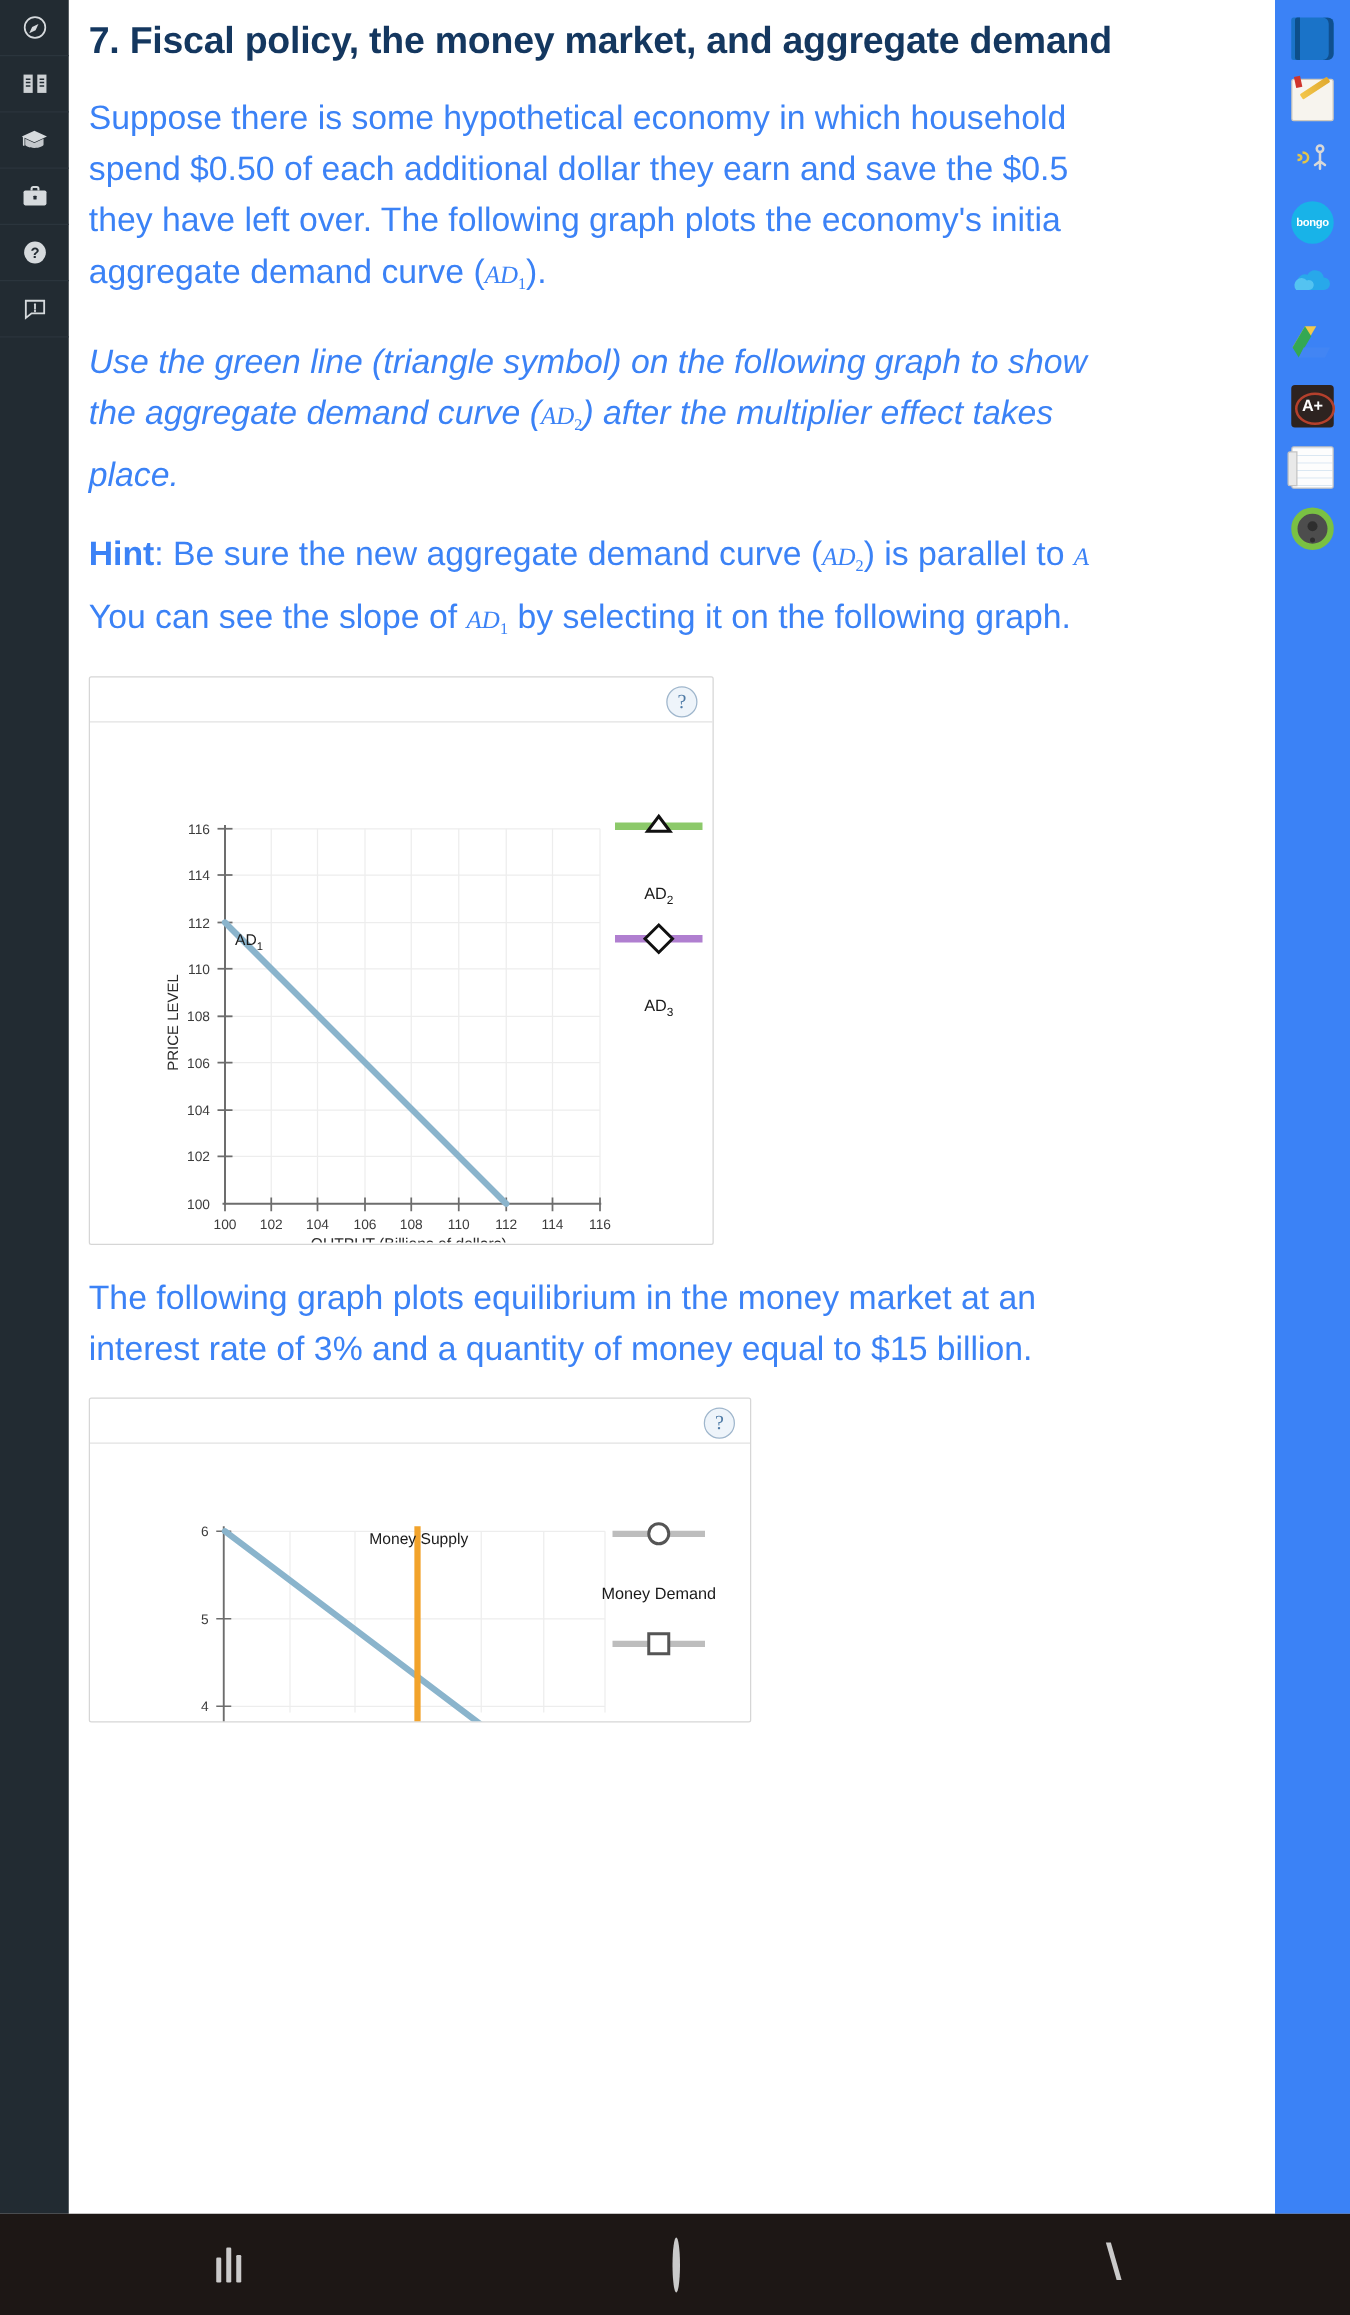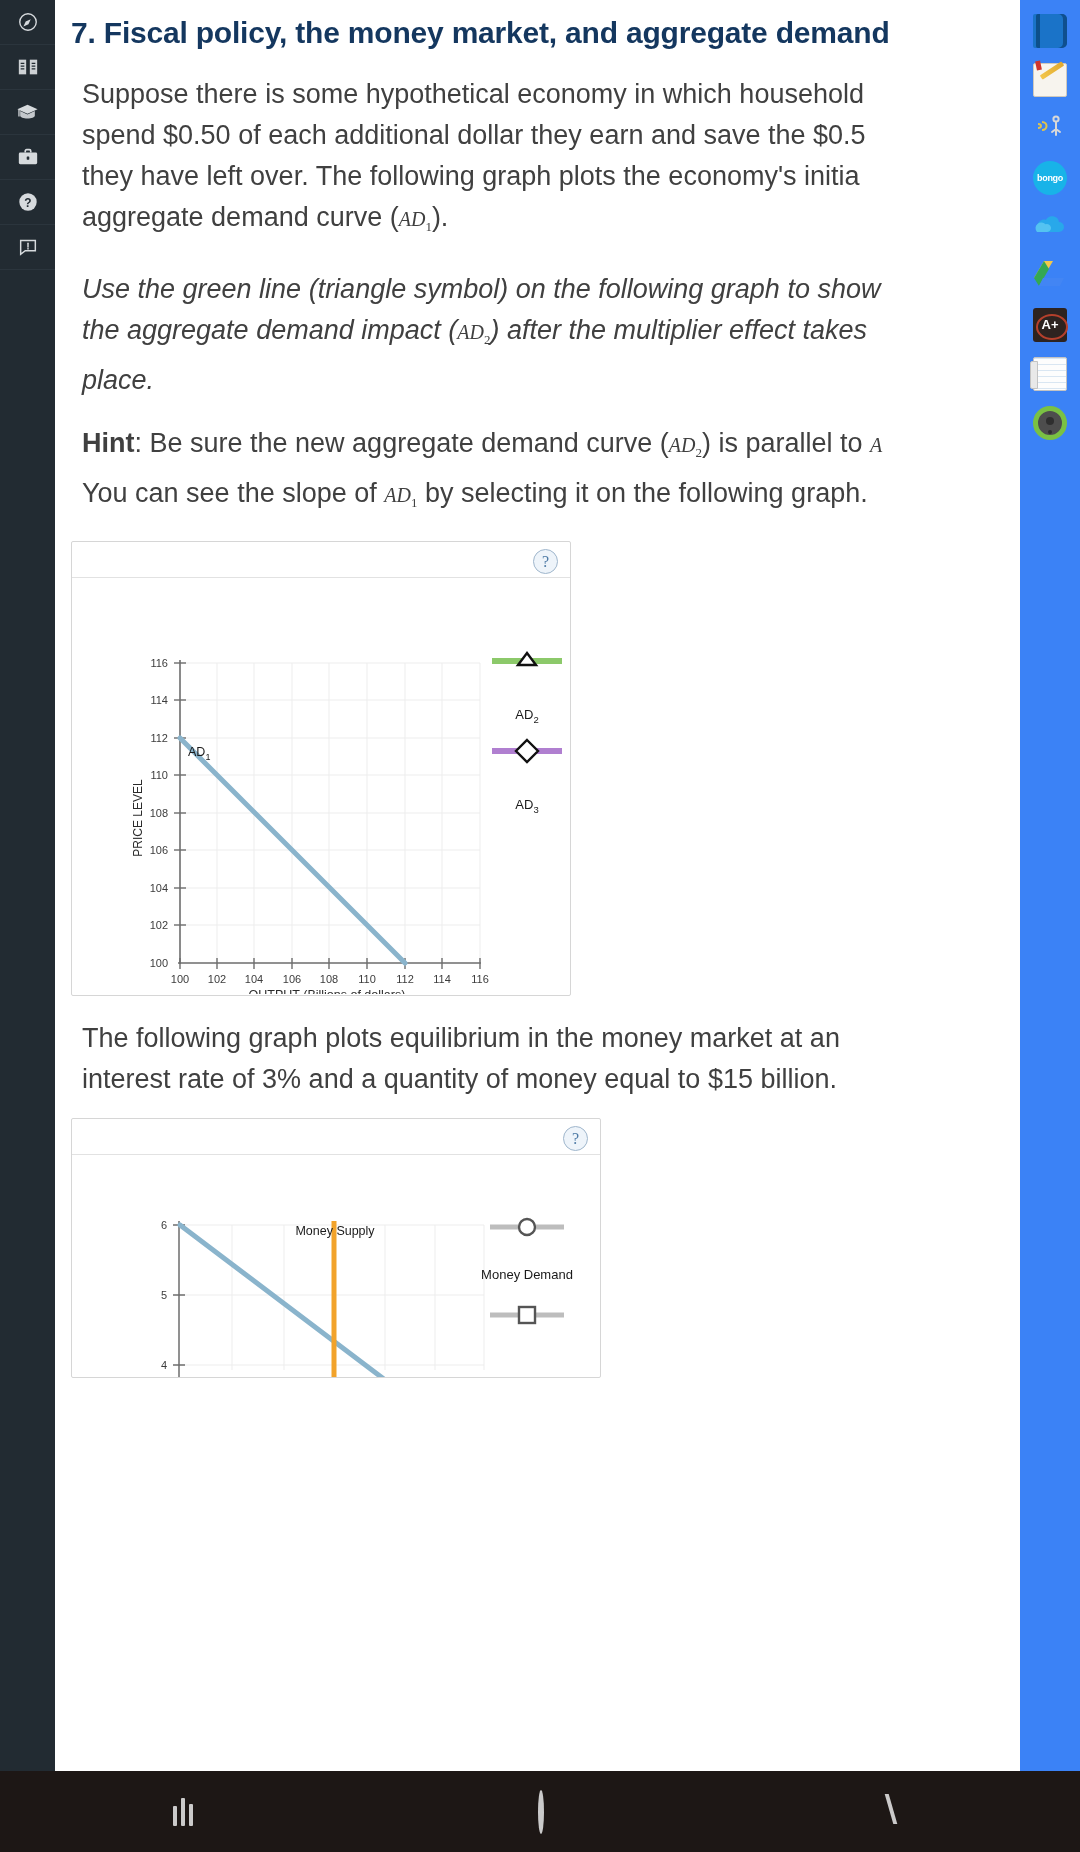--- a/index.html
+++ b/index.html
@@ -105,24 +105,24 @@
     padding: 14px 0 0 0;
     font-size: 30px;
     line-height: 38px;
     font-weight: bold;
     color: #14375f;
     letter-spacing: -.2px;
     white-space: nowrap;
   }
 
   p.para {
-    margin: 22px 0 0 11px;
+    margin: 22px 0 0 0;
     font-size: 27px;
     line-height: 41px;
-    color: #404040;
+    color: #3b82f6;
     white-space: nowrap;
   }
   p.para.italic { font-style: italic; }
   p.para b { font-weight: bold; }
   .mathvar {
     font-family: "Liberation Serif", serif;
     font-style: italic;
     font-size: 20px;
     vertical-align: baseline;
   }
@@ -292,21 +292,21 @@
       <p class="para">
         <span>Suppose there is some hypothetical economy in which household</span><br>
         <span>spend $0.50 of each additional dollar they earn and save the $0.5</span><br>
         <span>they have left over. The following graph plots the economy's initia</span><br>
         <span>aggregate demand curve (</span><span class="mathvar"><span>AD</span><sub>1</sub></span><span>).</span>
       </p>
 
 
       <p class="para italic">
         <span>Use the green line (triangle symbol) on the following graph to show</span><br>
-        <span>the aggregate demand impact (</span><span class="mathvar"><span>AD</span><sub>2</sub></span><span>) after the multiplier effect takes</span><br>
+        <span>the aggregate demand curve (</span><span class="mathvar"><span>AD</span><sub>2</sub></span><span>) after the multiplier effect takes</span><br>
         <span>place.</span>
       </p>
 
       <p class="para">
         <b>Hint</b><span>: Be sure the new aggregate demand curve (</span><span class="mathvar"><span>AD</span><sub>2</sub></span><span>) is parallel to </span><span class="mathvar">A</span><br>
         <span>You can see the slope of </span><span class="mathvar"><span>AD</span><sub>1</sub></span><span> by selecting it on the following graph.</span>
       </p>
 
       <div class="graph-panel" style="width:500px; height:455px;">
         <div class="panel-bar">

